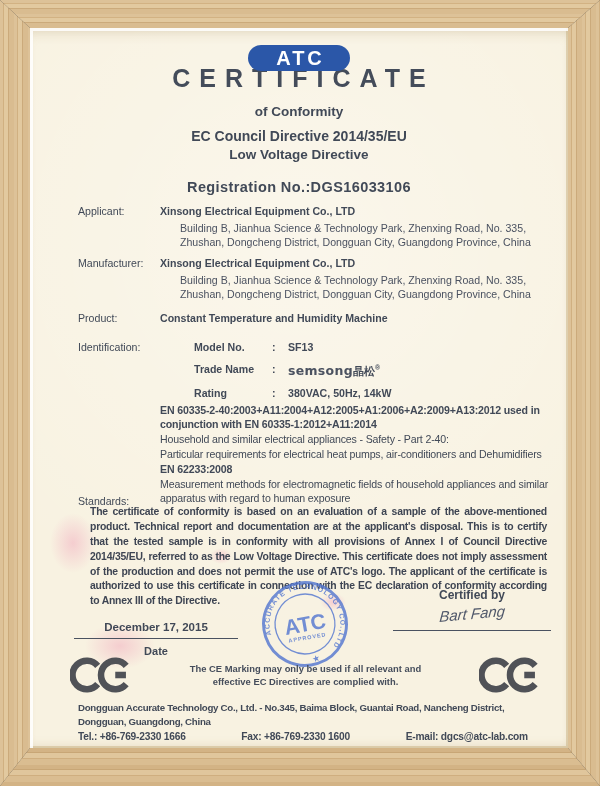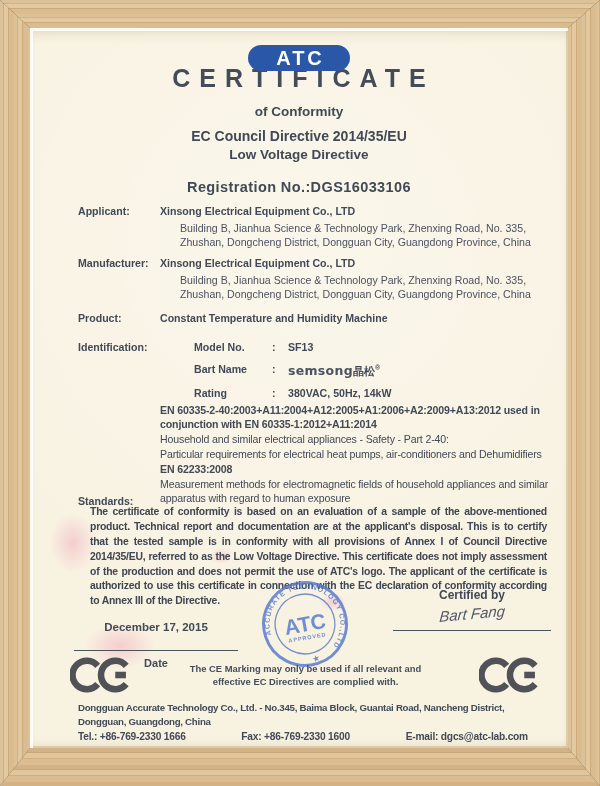--- a/index.html
+++ b/index.html
@@ -54,21 +54,21 @@
   }
   .title { margin-top:-7px; font-size:25px; font-weight:bold; letter-spacing:9px;
     text-indent:9px; color:#444c5a; position:relative; z-index:1; }
   .subtitle { margin-top:11px; font-size:13.5px; font-weight:bold; }
   .dir1 { margin-top:9px; font-size:14px; font-weight:bold; }
   .dir2 { margin-top:3px; font-size:13.5px; font-weight:bold; }
   .reg { margin-top:17px; font-size:14.5px; font-weight:bold; letter-spacing:.4px; }
 
   
   .frow { position:absolute; left:48px; right:18px; display:flex; font-size:10.6px; }
-  .flabel { width:82px; flex-shrink:0; font-weight:bold; }
+  .flabel { width:82px; flex-shrink:0; font-weight:normal; }
   .fval { flex:1; line-height:1.32; }
   .fname { font-weight:bold; margin-bottom:3px; }
   .faddr { color:#4a5160;margin-left:20px; }
   .bold { font-weight:bold; }
 
   .subrow { display:flex; margin-bottom:8px; font-weight:bold; }
   .sublabel { width:78px; flex-shrink:0; }
   .subsep { width:16px; flex-shrink:0; }
   .brandname { font-family:"DejaVu Sans", sans-serif; font-size:12.5px; letter-spacing:.3px; color:#4b5260; }
   .brandcjk { font-size:11px; }
@@ -79,21 +79,21 @@
   
   .declaration {
     position:absolute; left:28px; right:21px; top:477px;
     font-size:10.4px; font-weight:bold; text-align:justify;
     line-height:1.43; letter-spacing:-.22px; color:#3e4553;margin-left:32px;
   }
 
   
   .midband { position:absolute; left:28px; right:21px; top:551px; height:94px; }
   .date-block { position:absolute; left:16px; top:42px; width:164px; text-align:center; }
-  .date-line { font-size:11.5px; font-weight:bold; padding-bottom:17px;
+  .date-line { font-size:11.5px; font-weight:bold; padding-bottom:5px;
     border-bottom:1.5px solid #4a5260; }
   .date-label { margin-top:6px; font-size:11px; font-weight:bold; }
   .stamp { position:absolute; left:201px; top:-1px; width:92px; height:92px; opacity:.82; }
   .cert-block { position:absolute; right:-4px; top:9px; width:158px; text-align:center; }
   .cert-label { font-size:12px; font-weight:bold; }
   .signature { margin-top:3px; height:24px; font-size:15px; font-style:italic;
     color:#50586a; transform:rotate(-5deg) skewX(-10deg); }
   .sig-line { margin-top:1px; border-bottom:1.2px solid #4a5260; }
 
   
@@ -161,21 +161,21 @@
 
     <div class="frow" style="top:313px;gap:34px;">
       <div class="flabel">Identification:</div>
       <div class="fval">
         <div class="subrow">
           <span class="sublabel">Model No.</span>
           <span class="subsep">:</span>
           <span>SF13</span>
         </div>
         <div class="subrow">
-          <span class="sublabel">Bart Name</span>
+          <span class="sublabel">Trade Name</span>
           <span class="subsep">:</span>
           <span><span class="brandname">semsong</span><span class="brandcjk">晶松</span><span class="brandreg">®</span></span>
         </div>
         <div class="subrow">
           <span class="sublabel">Rating</span>
           <span class="subsep">:</span>
           <span>380VAC, 50Hz, 14kW</span>
         </div>
       </div>
     </div>

